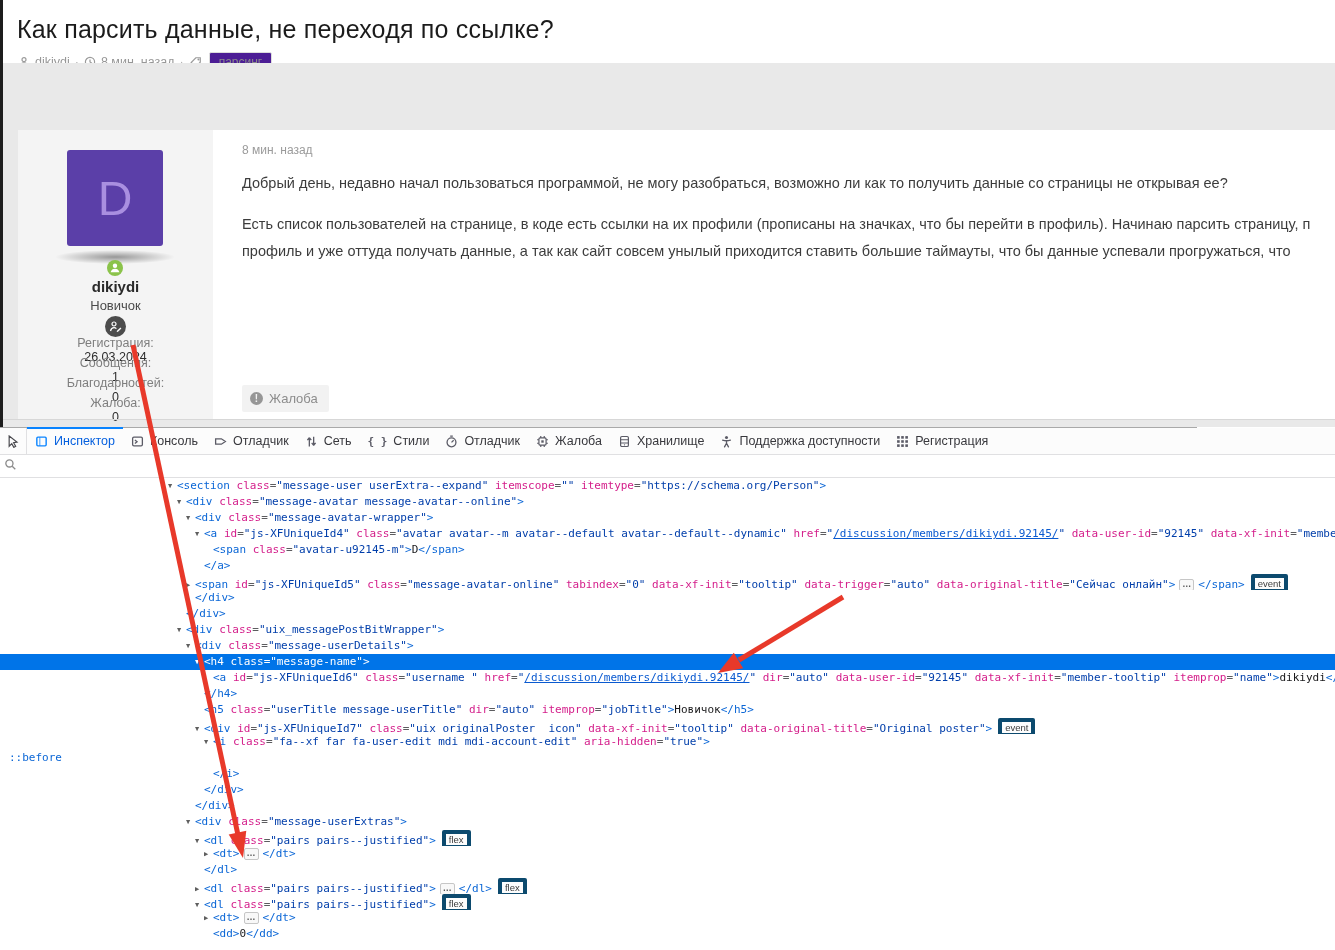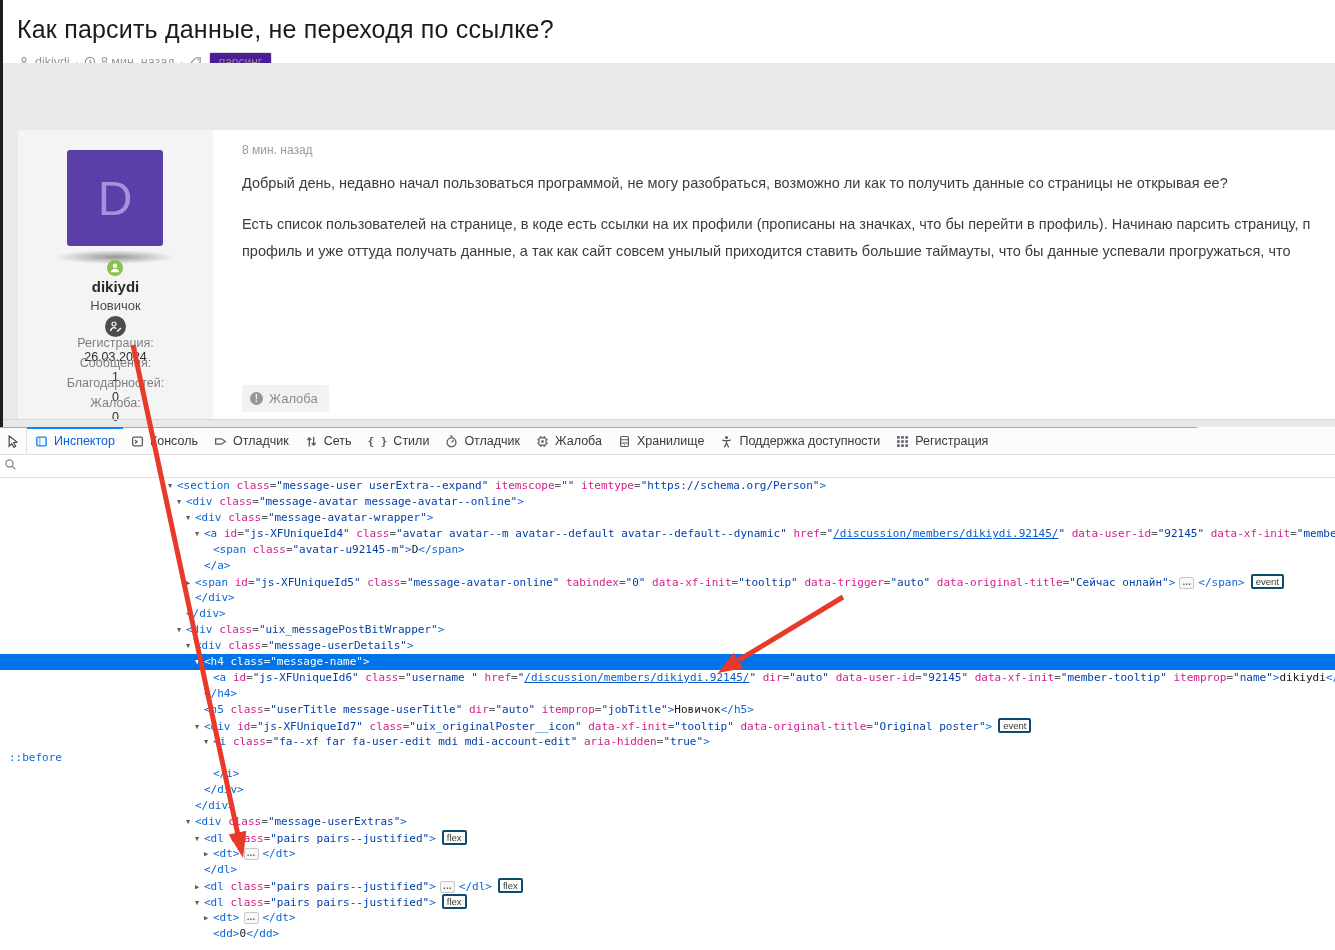--- a/index.html
+++ b/index.html
@@ -78,21 +78,21 @@
   .tk-t  { color:#0a66d6; }
   .tk-a  { color:#d41d8a; }
   .tk-v  { color:#003eaa; }
   .tk-l  { color:#0a5ad0; text-decoration:underline; }
   .tk-p  { color:#5c5c5f; }
   .tk-x  { color:#18181a; }
   .tk-ps { color:#0a66d6; }
   .tk-e  { display:inline-block; border:1px solid #c6c6c6; border-radius:2px; background:#f8f8f8; color:#555;
     font-size:9px; line-height:8px; padding:0 2px 2px 2px; margin:0 4px; vertical-align:1px;
     font-family:"Liberation Sans", sans-serif; font-weight:700; }
-  .tk-b  { display:inline-block; border:2px solid #0c4a6e; border-radius:2px; background:#fdfdfd; color:#3c3c3c;
+  .tk-b  { display:inline-block; border:4px solid #0c4a6e; border-radius:2px; background:#fdfdfd; color:#3c3c3c;
     font-size:9.5px; line-height:11px; padding:0 3px; margin-left:6px; vertical-align:1px;
     font-family:"Liberation Sans", sans-serif; }
 
   .arrows-overlay { position:absolute; left:0; top:0; width:1335px; height:950px; pointer-events:none; z-index:40; }
 </style>
 </head>
 <body>
 
 <div id="page">
 

